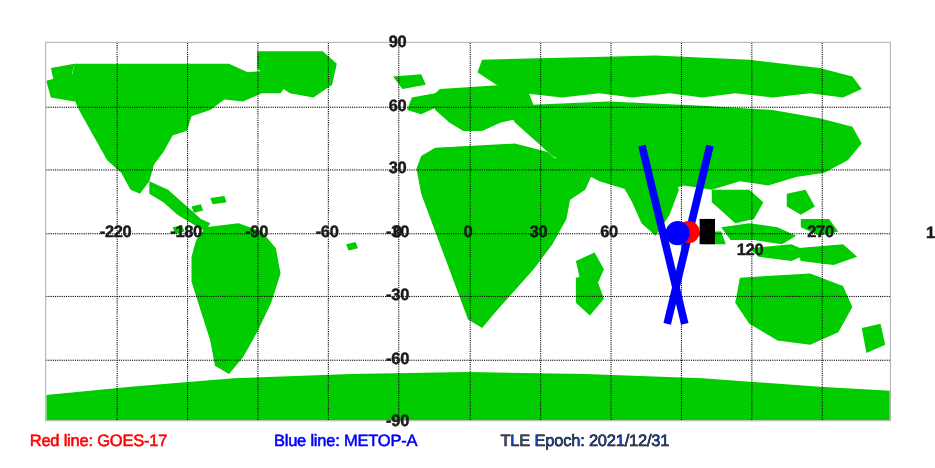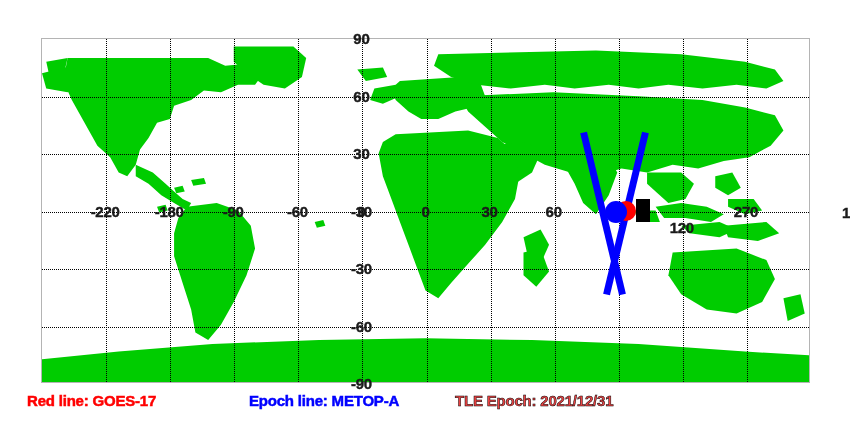--- a/index.html
+++ b/index.html
@@ -102,27 +102,27 @@
     position: absolute;
     left: 0;
     top: 392px;
     width: 850px;
     height: 28px;
   }
   .legend-entry {
     position: absolute;
     font-family: "Liberation Sans", sans-serif;
     font-size: 15px;
-    font-weight: bold;
+    font-weight: normal;
     white-space: nowrap;
     letter-spacing: -0.2px;
   }
   #legend-red  { left: 27px;  top: 0; color: #ff0000; -webkit-text-stroke: 0.5px #ff0000; }
   #legend-blue { left: 249px; top: 0; color: #0000ff; -webkit-text-stroke: 0.5px #0000ff; }
-  #legend-epoch{ left: 455px; top: 0; color: #ef4444; -webkit-text-stroke: 0.5px #000000; }
+  #legend-epoch{ left: 455px; top: 0; color: #1d4ed8; -webkit-text-stroke: 0.5px #000000; }
 </style>
 </head>
 <body>
 
 <div id="map-frame">
 
   <svg id="landmass" viewBox="0 0 360 180" preserveAspectRatio="none">
     <g fill="#00cc00" stroke="none">
 
       <path d="M12,10 L78,10 L86,14 L96,13 L104,18 L100,24 L92,24 L84,28 L76,27
@@ -247,15 +247,15 @@
     <span class="axis-label" style="left: 745.917px; top: 210.5px;">270</span>
     <span class="axis-label" style="left: 810px; top: 212px; margin-left: 44px;">180</span>
     <span class="axis-label" style="left: 105.083px; top: 210.5px;">-220</span>
     <span class="axis-label" style="left: 169.167px; top: 210.5px;">-180</span>
     <span class="axis-label" style="left: 233.25px; top: 210.5px;">-90</span>
     <span class="axis-label" style="left: 297.333px; top: 210.5px;">-60</span>
   </div>
 
 <div id="legend">
   <span class="legend-entry" id="legend-red">Red line: GOES-17</span>
-  <span class="legend-entry" id="legend-blue">Epoch line: METOP-A</span>
+  <span class="legend-entry" id="legend-blue">Blue line: METOP-A</span>
   <span class="legend-entry" id="legend-epoch">TLE Epoch: 2021/12/31</span>
 </div>
 
 </body></html>

